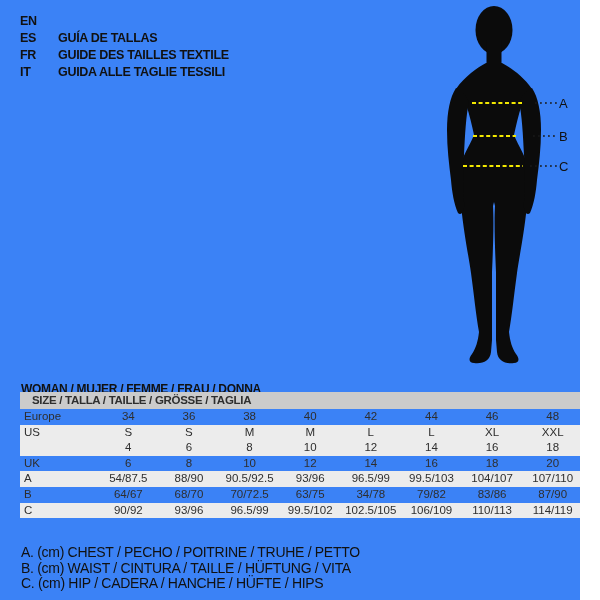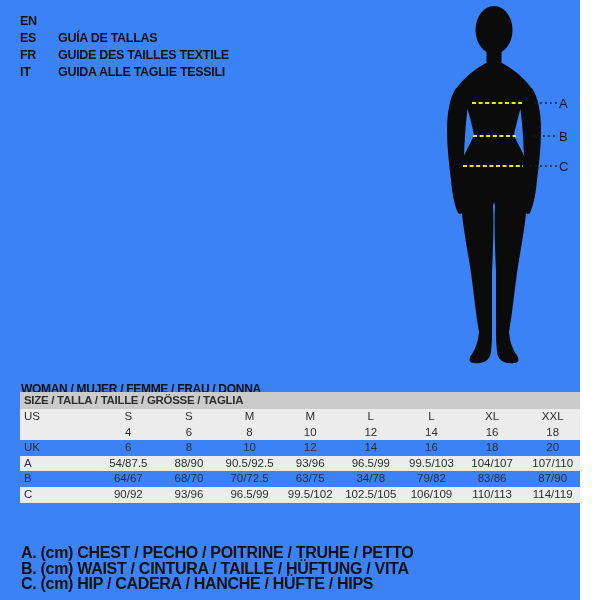--- a/index.html
+++ b/index.html
@@ -11,29 +11,29 @@
   .lang-block{position:absolute;left:20px;top:13px;}
   .lang-row{display:flex;height:17px;line-height:17px;font-size:12.5px;font-weight:bold;letter-spacing:-0.3px;}
   .lang-code{width:38px;flex:0 0 38px;}
   
   .figure-svg{position:absolute;left:415px;top:0;width:180px;height:375px;}
   .measure-label{position:absolute;left:559px;width:20px;font-size:13px;color:#111;letter-spacing:-0.2px;}
   
   .woman-title{position:absolute;left:21px;top:366px;font-size:12px;font-weight:bold;letter-spacing:-0.3px;margin-top:16px;}
   
   .size-table{position:absolute;left:20px;top:392px;width:563px;font-size:11.5px;}
-  .size-header{height:17px;line-height:17px;background:#cbcbcb;padding-left:4px;font-weight:bold;
+  .size-header{height:17px;line-height:17px;background:#cbcbcb;padding-left:12px;font-weight:bold;
                letter-spacing:-0.3px;color:#2e2e2e;}
   .size-row{display:grid;grid-template-columns:78px repeat(8,1fr);height:15.6px;line-height:15.6px;color:#2e2e2e;}
   .size-row.striped{background:#ececec;}
   .size-row .lbl{padding-left:4px;text-align:left;}
   .size-row .val{text-align:center;}
   
   .legend{position:absolute;left:21px;top:545px;}
-  .legend-line{height:15.5px;line-height:15.5px;font-size:16px;font-weight:bold;letter-spacing:-0.3px;}
+  .legend-line{height:15.5px;line-height:15.5px;font-size:14px;font-weight:normal;letter-spacing:-0.3px;}
 </style>
 </head>
 <body>
 
 <div id="canvas">
 
   <div class="lang-block" id="lang-list">
       <div class="lang-row">
         <span class="lang-code">EN</span>
       </div>
@@ -117,20 +117,31 @@
       <div class="measure-label" style="top: 96px;">A</div>
       <div class="measure-label" style="top: 129px;">B</div>
       <div class="measure-label" style="top: 159px;">C</div>
     </div>
 
   <div class="woman-title">WOMAN / MUJER / FEMME / FRAU / DONNA</div>
 
   <div class="size-table">
     <div class="size-header">SIZE / TALLA / TAILLE / GRÖSSE / TAGLIA</div>
     <div id="size-rows">
+        <div class="size-row">
+          <span class="lbl">Europe</span>
+          <span class="val">34</span>
+          <span class="val">36</span>
+          <span class="val">38</span>
+          <span class="val">40</span>
+          <span class="val">42</span>
+          <span class="val">44</span>
+          <span class="val">46</span>
+          <span class="val">48</span>
+        </div>
         <div class="size-row striped">
           <span class="lbl">US</span>
           <span class="val">S</span>
           <span class="val">S</span>
           <span class="val">M</span>
           <span class="val">M</span>
           <span class="val">L</span>
           <span class="val">L</span>
           <span class="val">XL</span>
           <span class="val">XXL</span>

